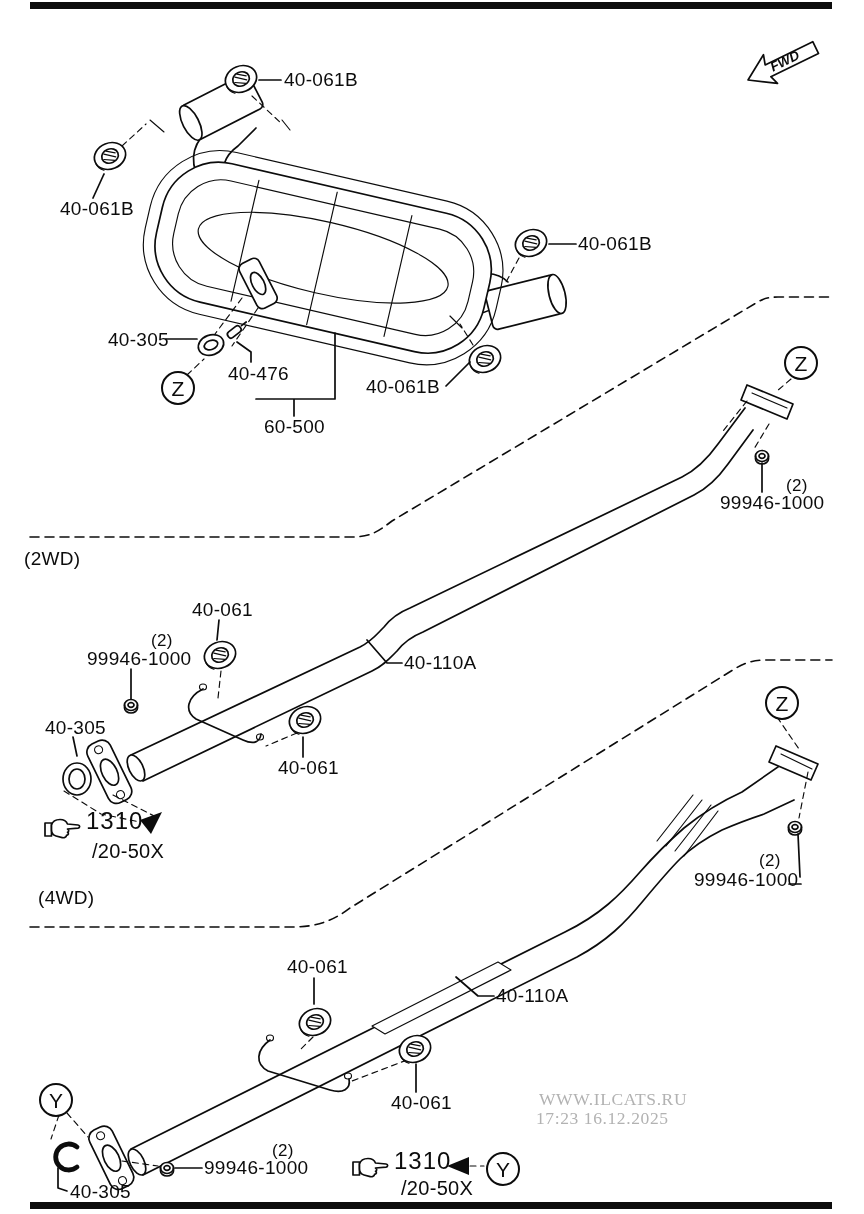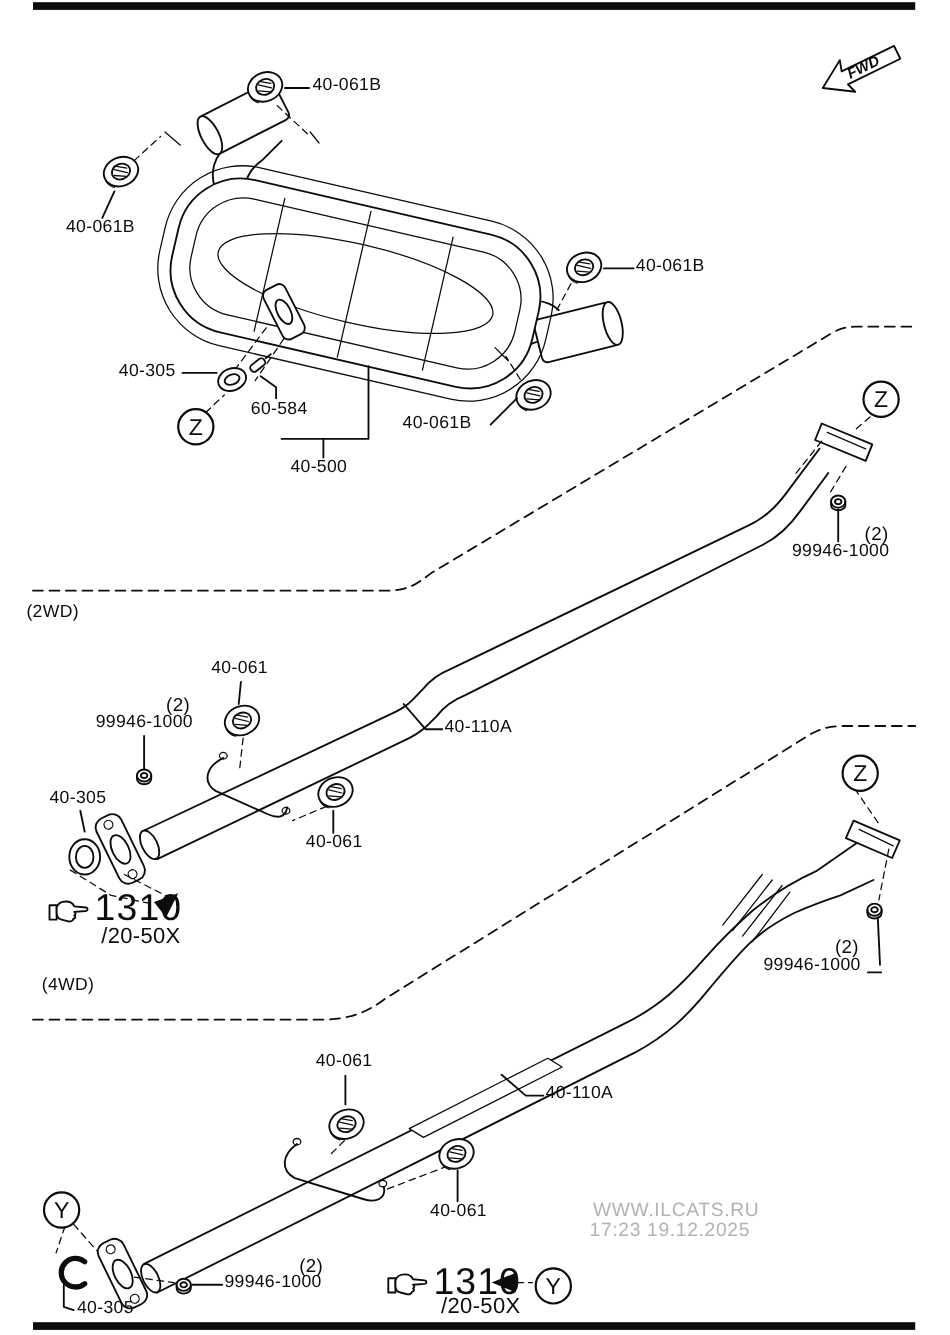--- a/index.html
+++ b/index.html
@@ -1,26 +1,26 @@
 <!DOCTYPE html>
 <html><head>
 <meta charset="utf-8">
 <style>
   html,body{margin:0;padding:0;background:#fff;}
   #stage{position:relative;width:864px;height:1214px;background:#fff;overflow:hidden;
          font-family:"Liberation Sans",sans-serif;color:#0c0c0c;}
   .bar{position:absolute;left:30px;width:802px;height:7px;background:#0c0c0c;}
-  .lbl{position:absolute;font-size:16px;line-height:1.05;letter-spacing:.3px;white-space:nowrap;color:#0c0c0c;}
+  .lbl{position:absolute;font-size:19px;line-height:1.05;letter-spacing:.3px;white-space:nowrap;color:#0c0c0c;}
   .sm{font-size:17px;}
-  .big{font-size:34px;letter-spacing:1px;}
+  .big{font-size:24px;letter-spacing:1px;}
   .mid{font-size:20px;}
   .viewc{position:absolute;width:30px;height:30px;border:2.2px solid #0c0c0c;border-radius:50%;
          background:#fff;display:flex;align-items:center;justify-content:center;
          font-size:21px;line-height:1;}
-  .wm{position:absolute;color:#b2b2b2;font-size:17.5px;letter-spacing:.6px;white-space:nowrap;}
+  .wm{position:absolute;color:#b2b2b2;font-size:17.5px;letter-spacing:.6px;white-space:nowrap;font-family:Liberation Serif, serif;}
   svg{position:absolute;left:0;top:0;}
   .k{stroke:#0c0c0c;fill:none;stroke-width:1.7;stroke-linecap:round;stroke-linejoin:round;}
   .t{stroke-width:1.15;}
   .dsh{stroke-dasharray:6 4.5;}
   .dv{stroke-dasharray:9 6;stroke-width:1.6;}
   .wf{fill:#fff;}
   .bk{fill:#0c0c0c;stroke:none;}
   .thick{stroke-width:4.8;}
 </style>
 </head>
@@ -229,22 +229,22 @@
       <use href="#hand" transform="translate(352,1155)"></use>
     </g>
   </svg>
 
   <div class="lbl" style="left:284px;top:70px">40-061B</div>
   <div class="lbl" style="left:60px;top:199px">40-061B</div>
   <div class="lbl" style="left:578px;top:234px">40-061B</div>
   <div class="lbl" style="left:366px;top:377px">40-061B</div>
 
   <div class="lbl" style="left:108px;top:330px">40-305</div>
-  <div class="lbl" style="left:228px;top:364px">60-584</div>
-  <div class="lbl" style="left:264px;top:417px">40-500</div>
+  <div class="lbl" style="left:228px;top:364px">40-476</div>
+  <div class="lbl" style="left:264px;top:417px">60-500</div>
 
   <div class="lbl" style="left:24px;top:549px">(2WD)</div>
   <div class="lbl" style="left:38px;top:888px">(4WD)</div>
 
   <div class="lbl sm" style="left:786px;top:477px">(2)</div>
   <div class="lbl" style="left:720px;top:493px">99946-1000</div>
   <div class="lbl sm" style="left:151px;top:632px">(2)</div>
   <div class="lbl" style="left:87px;top:649px">99946-1000</div>
   <div class="lbl sm" style="left:759px;top:852px">(2)</div>
   <div class="lbl" style="left:694px;top:870px">99946-1000</div>
@@ -267,15 +267,15 @@
   <div class="lbl big" style="left:394px;top:1148px">1310</div>
   <div class="lbl mid" style="left:401px;top:1178px">/20-50X</div>
 
   <div class="viewc" style="left:161px;top:371px">Z</div>
   <div class="viewc" style="left:784px;top:346px">Z</div>
   <div class="viewc" style="left:765px;top:686px">Z</div>
   <div class="viewc" style="left:39px;top:1083px">Y</div>
   <div class="viewc" style="left:486px;top:1152px">Y</div>
 
   <div class="wm" style="left:539px;top:1089px">WWW.ILCATS.RU</div>
-  <div class="wm" style="left:536px;top:1108px">17:23 19.12.2025</div>
+  <div class="wm" style="left:536px;top:1108px">17:23 16.12.2025</div>
 
 </div>
 
 </body></html>

